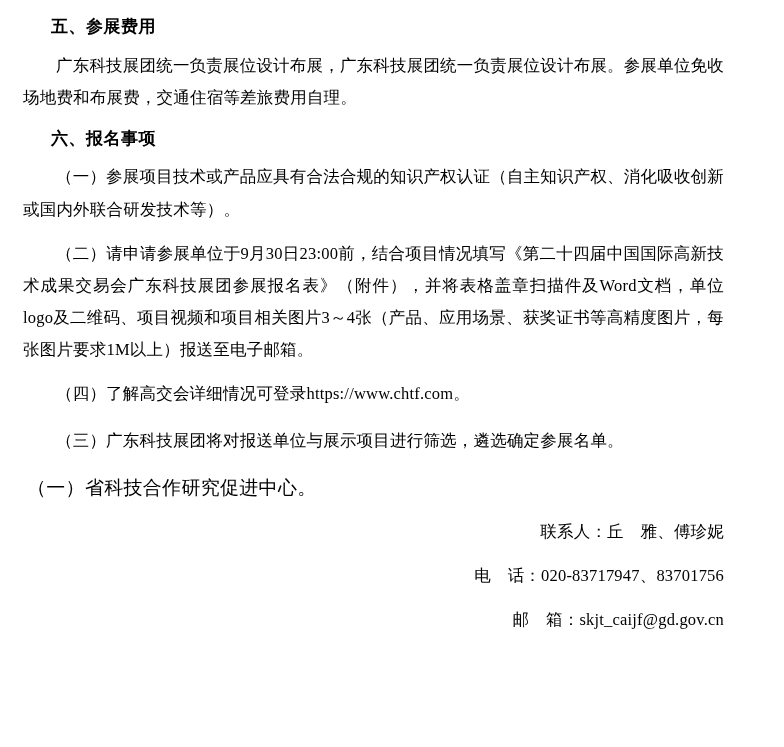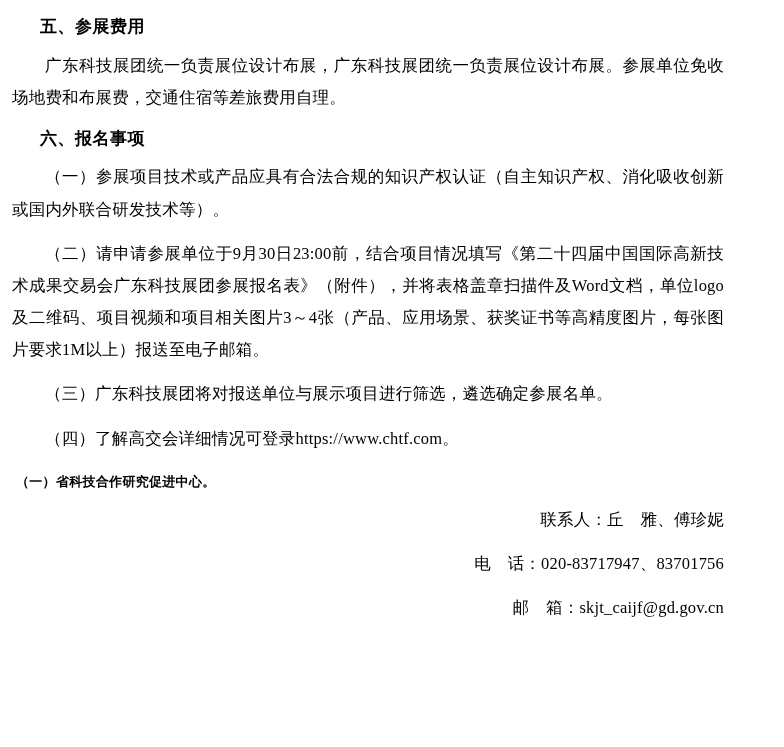--- a/index.html
+++ b/index.html
@@ -11,21 +11,21 @@
     height: 747px;
     background: #ffffff;
     font-family: "Liberation Serif", "DejaVu Serif", serif;
     color: #000000;
     overflow: hidden;
   }
   .page {
     width: 784px;
     height: 747px;
     box-sizing: border-box;
-    padding: 14px 60px 0 12px;
+    padding: 14px 60px 0 23px;
   }
   .heading {
     font-family: "Liberation Sans", "DejaVu Sans", sans-serif;
     font-weight: bold;
     font-size: 17px;
     line-height: 1.5;
     margin: 0 0 10px 0;
     padding-left: 28px;
     letter-spacing: 0.5px;
   }
@@ -38,22 +38,22 @@
     margin: 0 0 12px 0;
     text-align: justify;
     text-justify: inter-ideograph;
     letter-spacing: 0.2px;
   }
   .para.indent {
     text-indent: 33px;
   }
   .sub-heading {
     font-family: "Liberation Sans", "DejaVu Sans", sans-serif;
-    font-weight: bold;
-    font-size: 13px;
+    font-weight: normal;
+    font-size: 19px;
     line-height: 1.95;
     margin: 0 0 10px 0;
     padding-left: 4px;
     letter-spacing: 0.3px;
   }
   .contact-line {
     font-size: 16.5px;
     line-height: 1.95;
     margin: 0 0 12px 0;
     padding-left: 4px;
@@ -72,23 +72,23 @@
   <h2 class="heading">五、参展费用</h2>
 
   <p class="para indent">广东科技展团统一负责展位设计布展，广东科技展团统一负责展位设计布展。参展单位免收场地费和布展费，交通住宿等差旅费用自理。</p>
 
   <h2 class="heading spaced-top">六、报名事项</h2>
 
   <p class="para indent">（一）参展项目技术或产品应具有合法合规的知识产权认证（自主知识产权、消化吸收创新或国内外联合研发技术等）。</p>
 
   <p class="para indent">（二）请申请参展单位于9月30日23:00前，结合项目情况填写《第二十四届中国国际高新技术成果交易会广东科技展团参展报名表》（附件），并将表格盖章扫描件及Word文档，单位logo及二维码、项目视频和项目相关图片3～4张（产品、应用场景、获奖证书等高精度图片，每张图片要求1M以上）报送至电子邮箱。</p>
 
+  <p class="para indent para-tight">（四）了解高交会详细情况可登录https://www.chtf.com。</p>
+
   <p class="para indent">（三）广东科技展团将对报送单位与展示项目进行筛选，遴选确定参展名单。</p>
-
-  <p class="para indent para-tight">（四）了解高交会详细情况可登录https://www.chtf.com。</p>
 
 
   <p class="sub-heading">（一）省科技合作研究促进中心。</p>
 
   <p class="contact-line">联系人：丘　雅、傅珍妮</p>
 
   <p class="contact-line">电　话：020-83717947、83701756</p>
 
   <p class="contact-line">邮　箱：skjt_caijf@gd.gov.cn</p>
 

